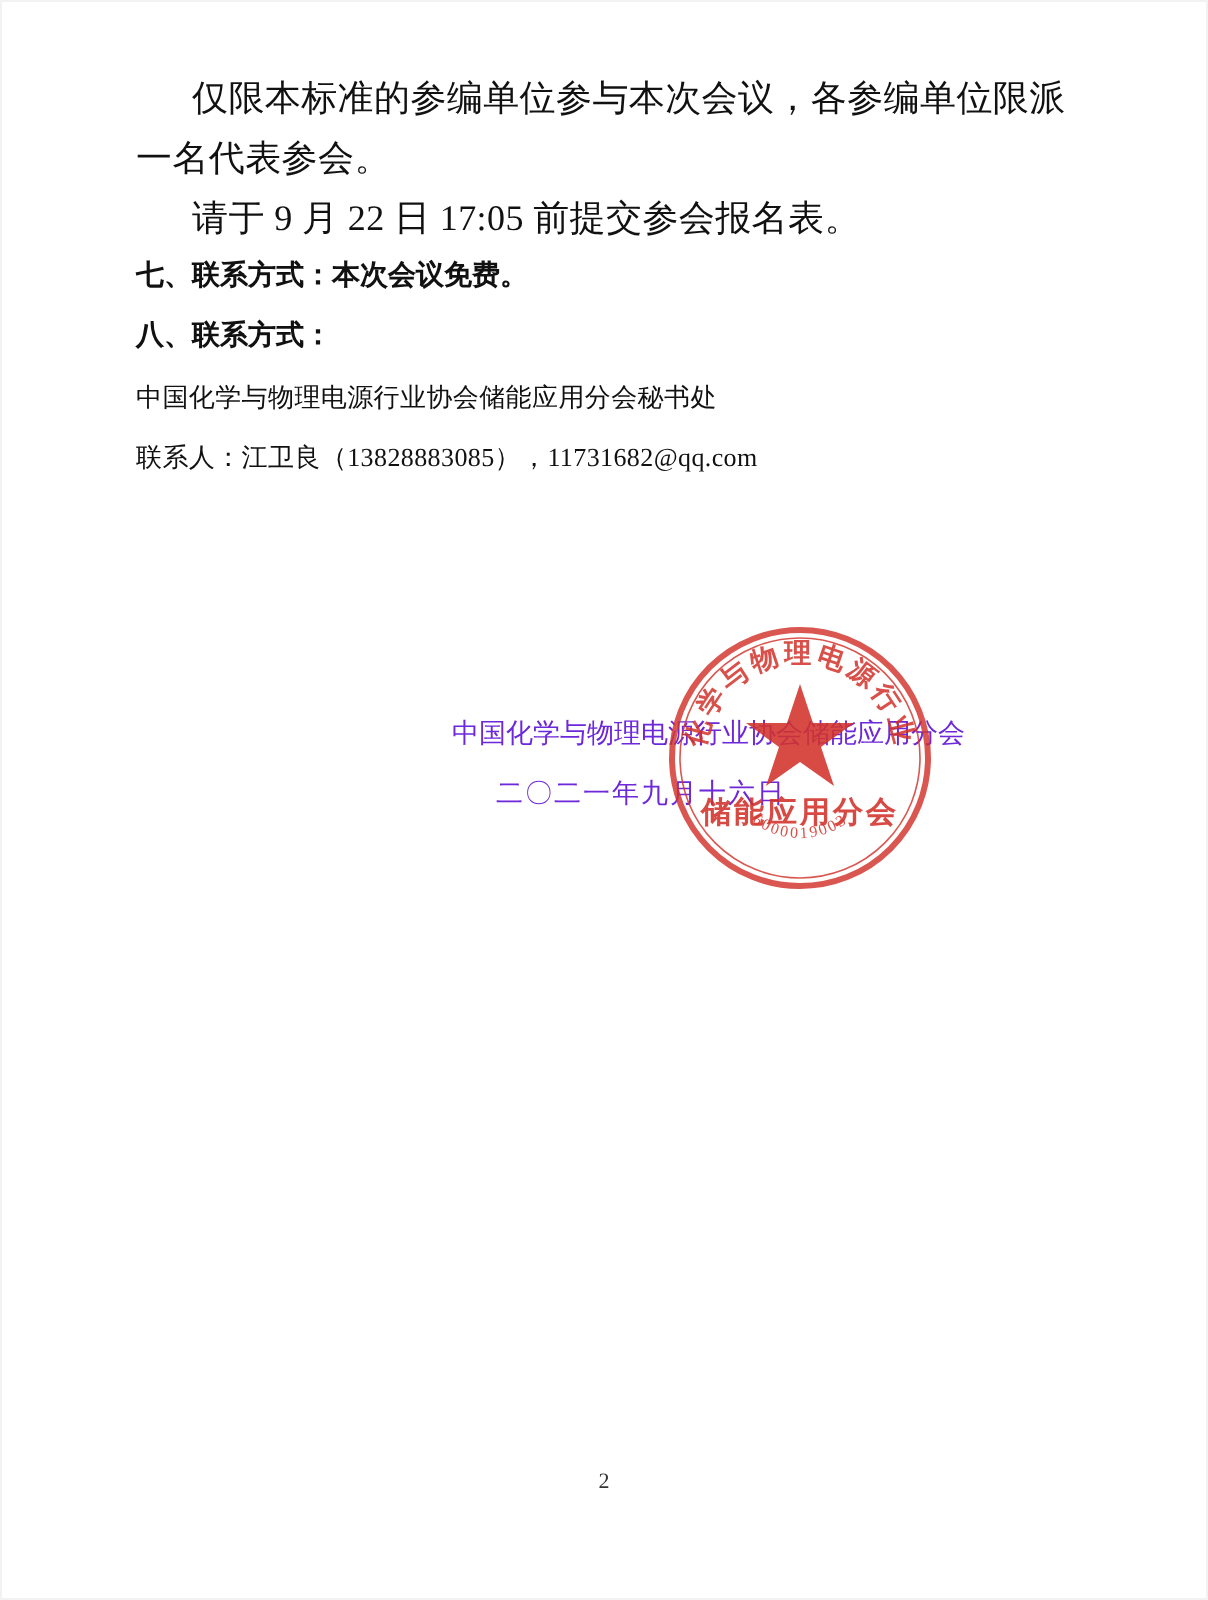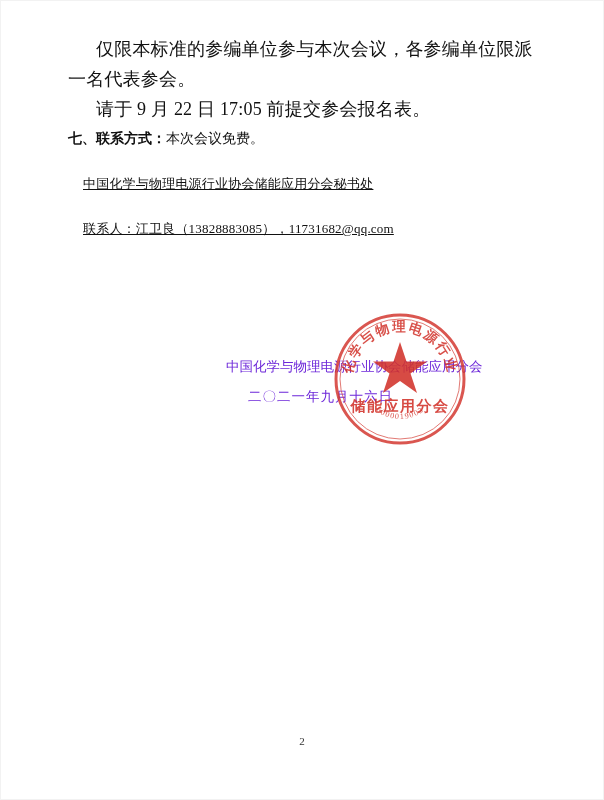--- a/index.html
+++ b/index.html
@@ -40,28 +40,27 @@
   .heading {
     font-size: 14px;
     line-height: 30px;
     margin: 0;
     font-weight: bold;
   }
   .heading .htext {
     font-weight: bold;
   }
   .heading .hbody {
-    font-weight: normal;
+    font-weight: bold;
   }
   .contact-line {
     font-size: 13px;
     line-height: 30px;
-    margin: 15px;
+    margin: 0;
     letter-spacing: 0.2px;
-    text-decoration: underline;
   }
   .signature {
     position: absolute;
     left: 226px;
     top: 352px;
     width: 310px;
     text-align: left;
     font-size: 13.5px;
     line-height: 30px;
     color: #6d28d9;
@@ -98,20 +97,21 @@
 <div class="page">
 
   <div class="content">
 
     <p class="para indent">仅限本标准的参编单位参与本次会议，各参编单位限派一名代表参会。</p>
 
     <p class="para indent">请于 9 月 22 日 17:05 前提交参会报名表。</p>
 
     <p class="heading"><span class="htext">七、</span><span class="htext">联系方式：</span><span class="hbody">本次会议免费。</span></p>
 
+    <p class="heading"><span class="htext">八、</span><span class="htext">联系方式：</span></p>
 
     <p class="contact-line">中国化学与物理电源行业协会储能应用分会秘书处</p>
     <p class="contact-line">联系人：江卫良（13828883085），11731682@qq.com</p>
 
   </div>
 
   <div class="signature">
     <div class="sign-line1">中国化学与物理电源行业协会储能应用分会</div>
     <div class="sign-line2">二〇二一年九月十六日</div>
   </div>

